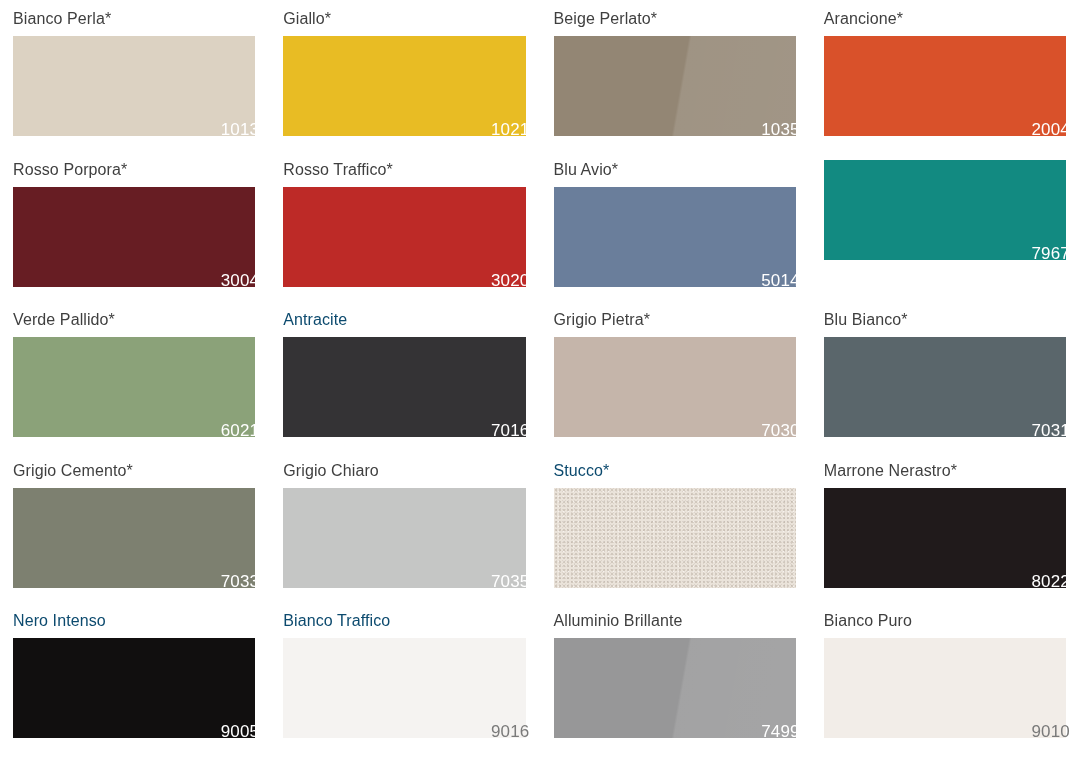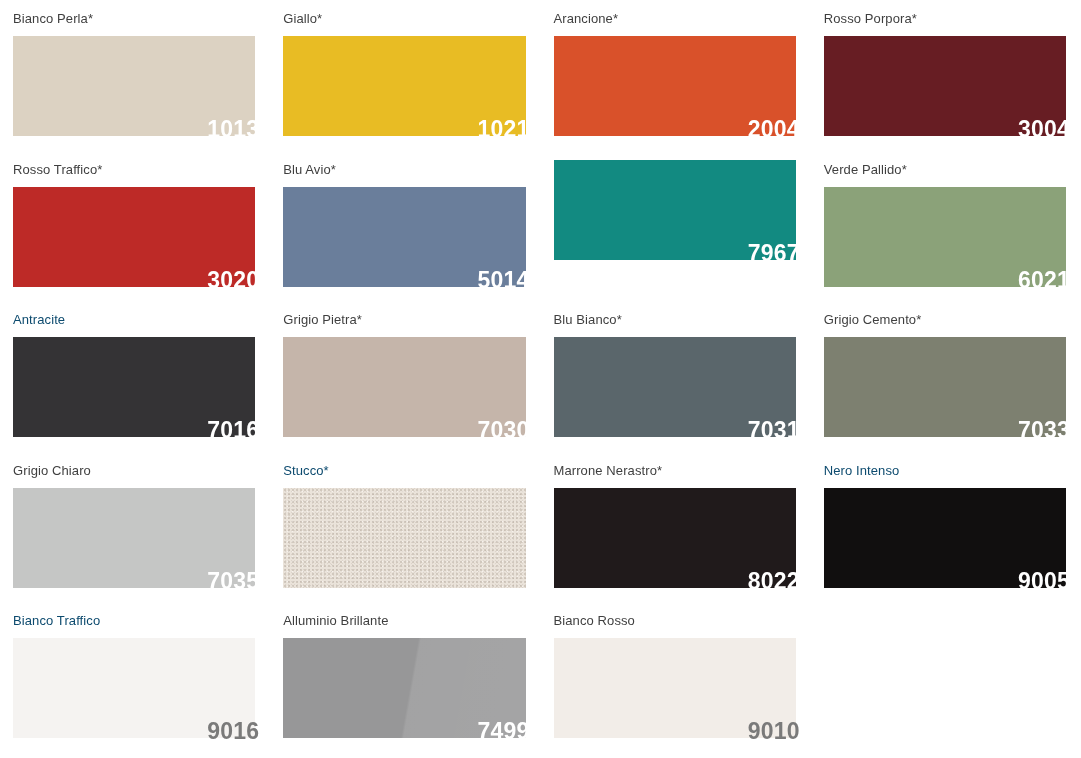--- a/index.html
+++ b/index.html
@@ -24,21 +24,21 @@
     grid-template-rows: repeat(5, 150.5px);
   }
 
   .swatch-cell {
     position: relative;
     box-sizing: border-box;
     padding: 0 15px 0 13px;
   }
 
   .swatch-label {
-    font-size: 13px;
+    font-size: 16px;
     line-height: 16px;
     color: #3f3f3f;
     letter-spacing: 0.1px;
     padding-top: 11px;
     white-space: nowrap;
     font-weight: 400;
   }
   .swatch-label.highlight {
     color: #0c4a6e;
   }
@@ -82,23 +82,23 @@
       radial-gradient(rgba(255,255,255,0.55) 0.8px, rgba(0,0,0,0) 0.9px),
       radial-gradient(rgba(160,150,140,0.25) 0.5px, rgba(0,0,0,0) 0.6px);
     background-size: 4px 4px, 3px 3px, 5px 5px, 7px 7px;
     background-position: 0 0, 1px 2px, 2px 1px, 3px 3px;
   }
 
   .swatch-code {
     position: absolute;
     right: -4px;
     bottom: -5px;
-    font-size: 23px;
+    font-size: 17px;
     line-height: 23px;
-    font-weight: 700;
+    font-weight: 400;
     letter-spacing: 0.2px;
     color: #ffffff;
   }
   .swatch-code.dark {
     color: #7a7a7a;
     margin-top: 41px;
   }
 </style>
 </head>
 <body style="background: rgb(255, 255, 255);">
@@ -112,20 +112,27 @@
       </div>
     </div>
     <div class="swatch-cell">
       <div class="swatch-label">Giallo*</div>
       <div class="swatch-chip">
         <div class="swatch-fill" style="background: rgb(232, 188, 36);"></div>
         <div class="swatch-code">1021</div>
       </div>
     </div>
     <div class="swatch-cell">
+      <div class="swatch-label">Beige Perlato*</div>
+      <div class="swatch-chip">
+        <div class="swatch-fill metallic" style="background: rgb(147, 134, 116);"></div>
+        <div class="swatch-code">1035</div>
+      </div>
+    </div>
+    <div class="swatch-cell">
       <div class="swatch-label">Arancione*</div>
       <div class="swatch-chip">
         <div class="swatch-fill" style="background: rgb(217, 81, 42);"></div>
         <div class="swatch-code">2004</div>
       </div>
     </div>
     <div class="swatch-cell">
       <div class="swatch-label">Rosso Porpora*</div>
       <div class="swatch-chip">
         <div class="swatch-fill" style="background: rgb(103, 29, 35);"></div>
@@ -222,19 +229,19 @@
       </div>
     </div>
     <div class="swatch-cell">
       <div class="swatch-label">Alluminio Brillante</div>
       <div class="swatch-chip">
         <div class="swatch-fill metallic" style="background: rgb(151, 151, 152);"></div>
         <div class="swatch-code">7499</div>
       </div>
     </div>
     <div class="swatch-cell">
-      <div class="swatch-label">Bianco Rosso</div>
+      <div class="swatch-label">Bianco Puro</div>
       <div class="swatch-chip">
         <div class="swatch-fill" style="background: rgb(242, 237, 232);"></div>
         <div class="swatch-code dark">9010</div>
       </div>
     </div>
   </div>
 
 </body></html>

